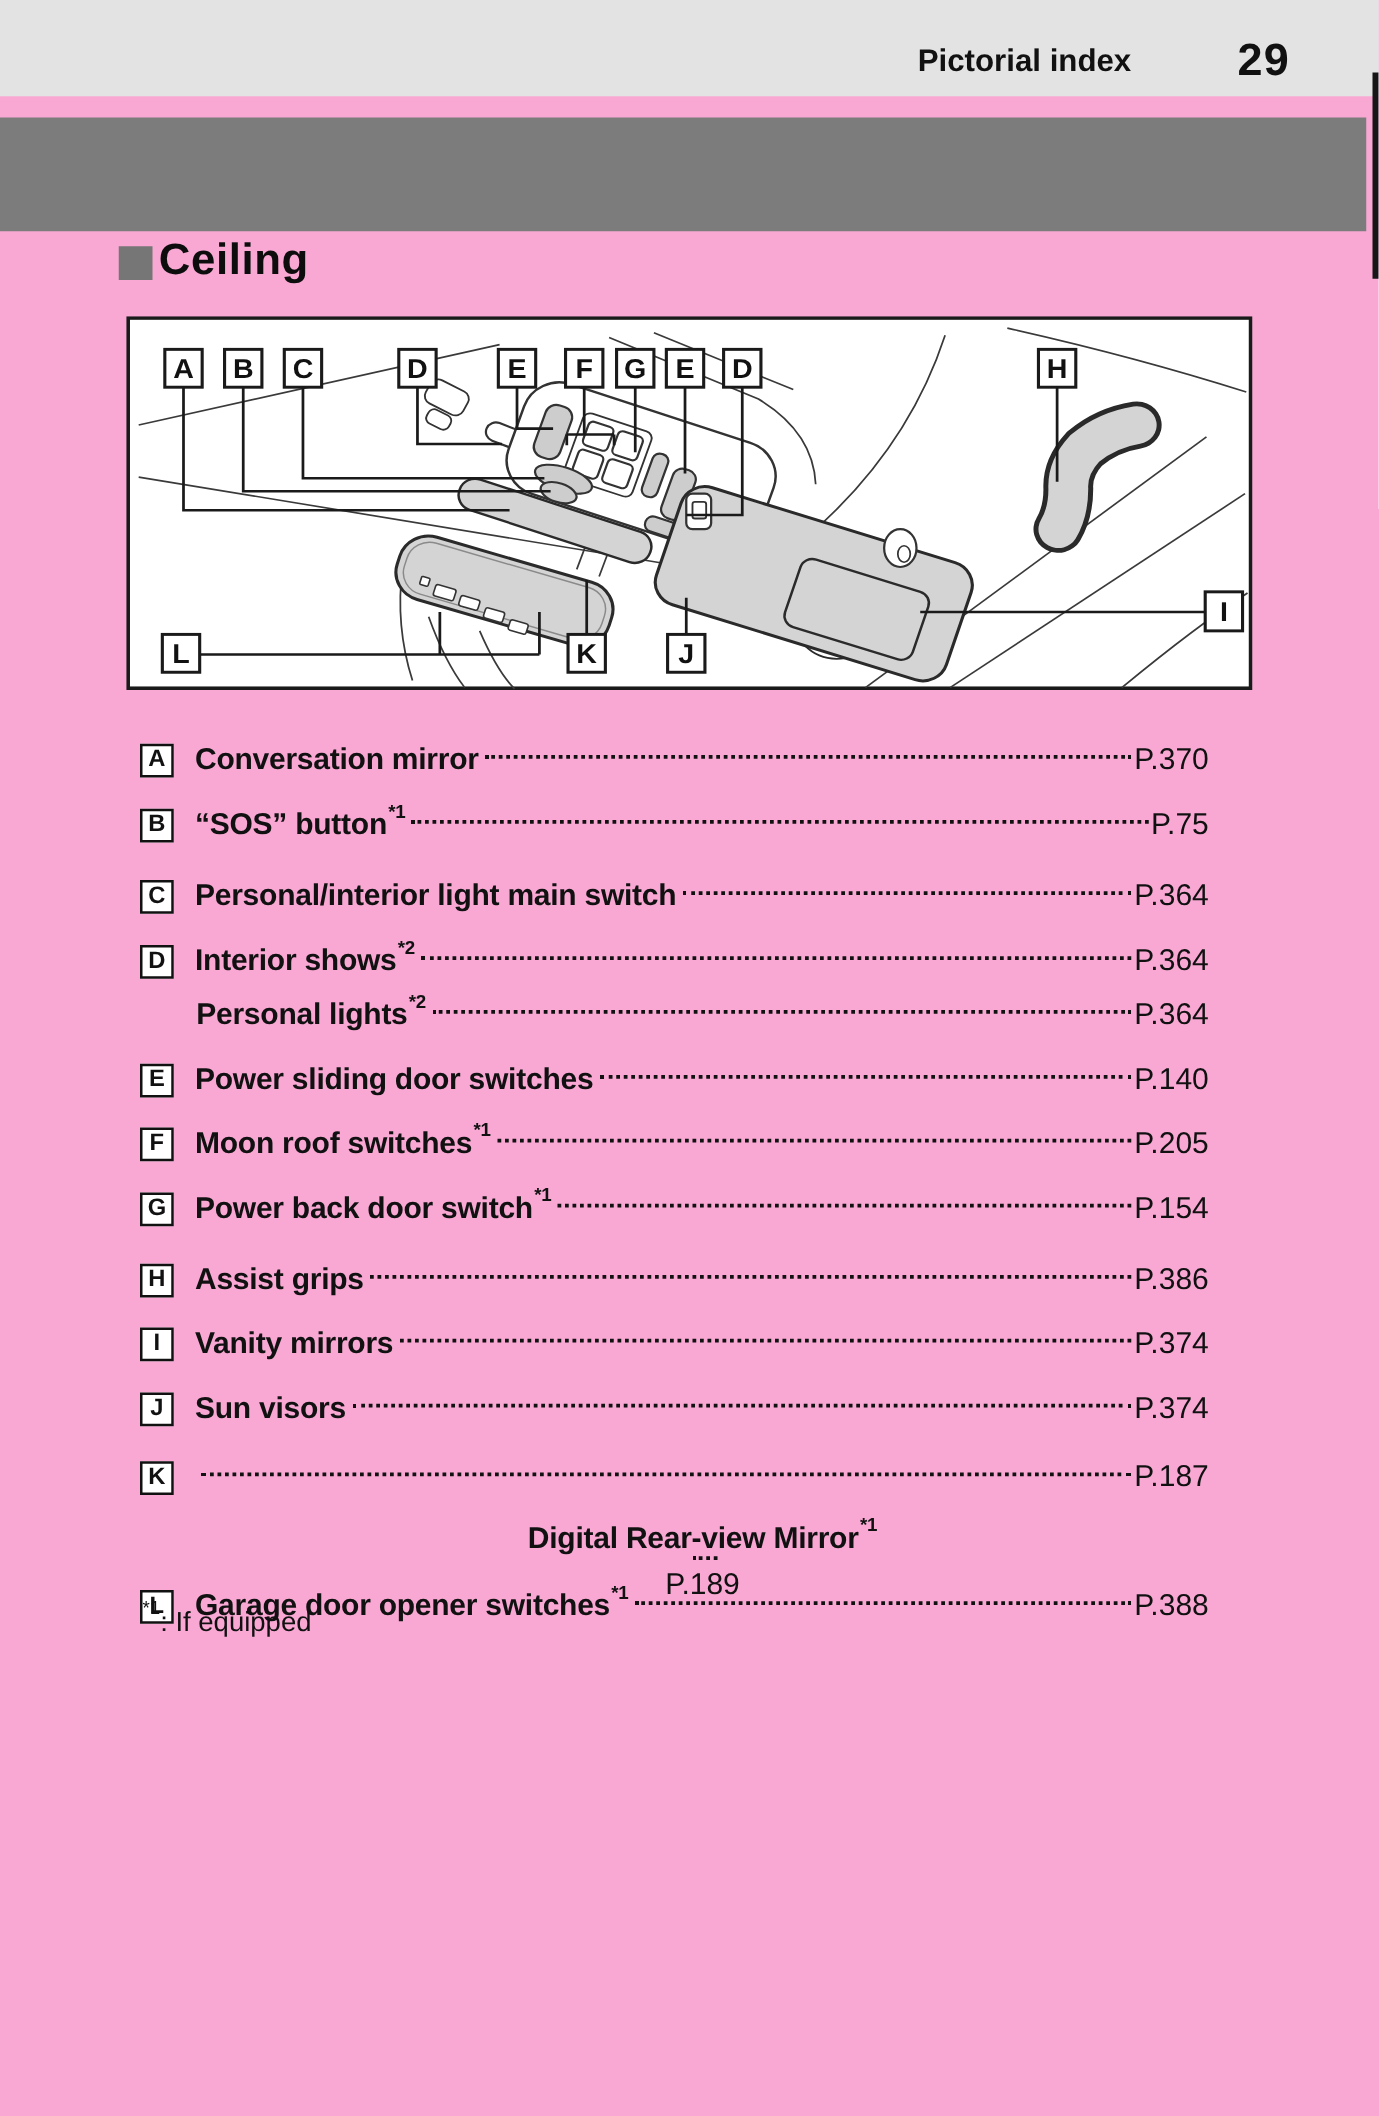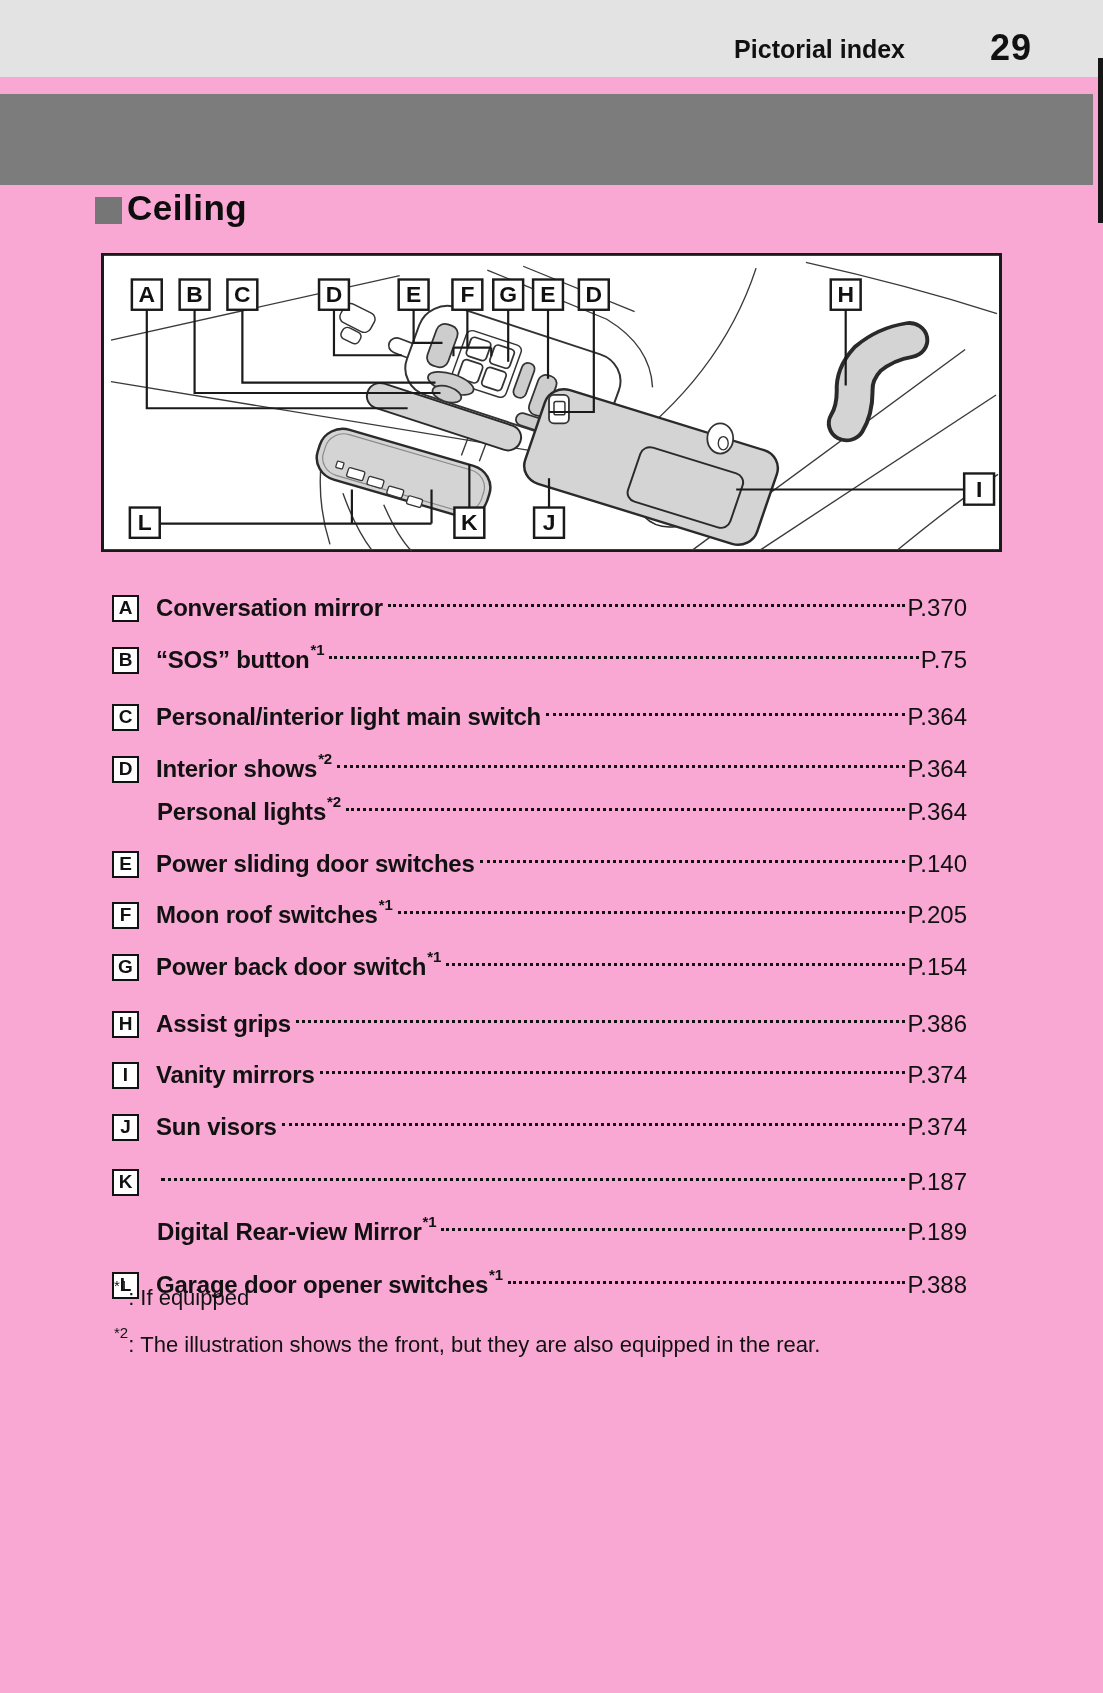--- a/index.html
+++ b/index.html
@@ -262,35 +262,32 @@
         <span class="letter-box">J</span>
         <span class="row-label"><span>Sun visors</span></span>
         <span class="dots"></span>
         <span class="page-ref">P.374</span>
       </div>
       <div class="idx-row" style="margin-top: 25px;">
         <span class="letter-box">K</span>
         <span class="dots"></span>
         <span class="page-ref">P.187</span>
       </div>
-      <div class="idx-row cont" style="margin-top: 20px;">
+      <div class="idx-row cont" style="margin-top: 20px; flex-direction: column;">
         <span class="row-label"><span>Digital Rear-view Mirror</span><sup>*1</sup></span>
         <span class="dots"></span>
         <span class="page-ref">P.189</span>
       </div>
       <div class="idx-row" style="margin-top: 23px;">
         <span class="letter-box">L</span>
         <span class="row-label"><span>Garage door opener switches</span><sup>*1</sup></span>
         <span class="dots"></span>
         <span class="page-ref">P.388</span>
       </div>
     </div>
 
   <div class="fns">
     <div class="fn">
       <sup>*1</sup><span class="sep">:</span><span>If equipped</span>
     </div>
-    <div class="fn">
-      <sup>*2</sup><span class="sep">:</span><span>The illustration shows the front, but they are also equipped in the rear.</span>
-    </div>
   </div>
 
 </div>
 
 </body></html>

